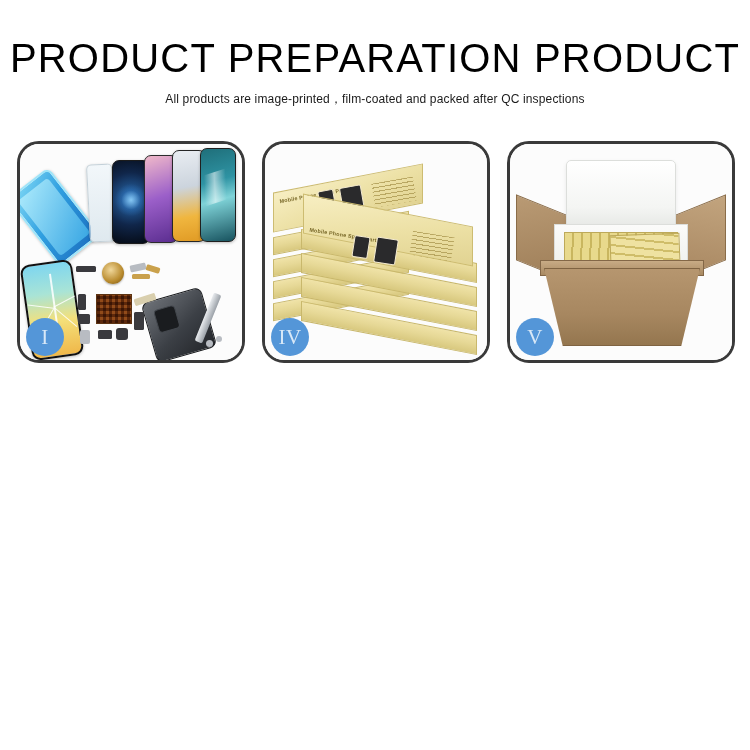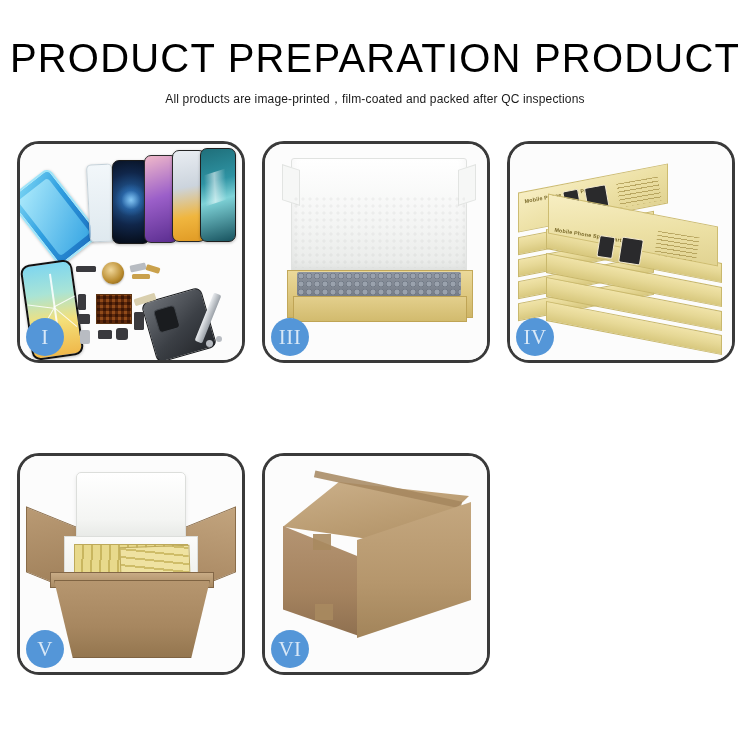--- a/index.html
+++ b/index.html
@@ -500,30 +500,20 @@
         <div class="part dark" style="left:114px;top:168px;width:10px;height:18px;"></div>
         <div class="part silver round" style="left:186px;top:196px;width:7px;height:7px;"></div>
         <div class="part silver round" style="left:196px;top:192px;width:6px;height:6px;"></div>
         <div class="part gold" style="left:126px;top:122px;width:14px;height:6px;transform:rotate(16deg);"></div>
 
         <div class="badge">I</div>
       </div>
     </div>
 
 
-    <div class="panel">
-      <div class="panel-stage">
-        <div class="box3-lid"></div>
-        <div class="foam-texture"></div>
-        <div class="box3-tray"></div>
-        <div class="box3-bubbles"></div>
-        <div class="box3-front"></div>
-        <div class="badge">III</div>
-      </div>
-    </div>
 
     <div class="panel">
       <div class="panel-stage">
         <div class="stack">
 
           <div class="sbox" style="left:0px;top:54px;width:136px;height:18px;transform:skewY(-11deg);"></div>
           <div class="sbox" style="left:0px;top:76px;width:136px;height:18px;transform:skewY(-11deg);"></div>
           <div class="sbox" style="left:0px;top:98px;width:136px;height:18px;transform:skewY(-11deg);"></div>
           <div class="sbox" style="left:0px;top:120px;width:136px;height:18px;transform:skewY(-11deg);"></div>
 
@@ -556,26 +546,15 @@
         <div class="v-foam-lid"></div>
         <div class="v-foam-box"></div>
         <div class="v-contents"></div>
         <div class="v-contents2"></div>
         <div class="v-rim"></div>
         <div class="v-front"></div>
         <div class="badge">V</div>
       </div>
     </div>
 
-    <div class="panel">
-      <div class="panel-stage">
-        <div class="c6-top"></div>
-        <div class="c6-seam"></div>
-        <div class="c6-left"></div>
-        <div class="c6-right"></div>
-        <div class="c6-tape" style="left:48px;top:78px;width:18px;height:16px;"></div>
-        <div class="c6-tape" style="left:50px;top:148px;width:18px;height:16px;"></div>
-        <div class="badge">VI</div>
-      </div>
-    </div>
 
   </div>
 </div>
 
 </body></html>

